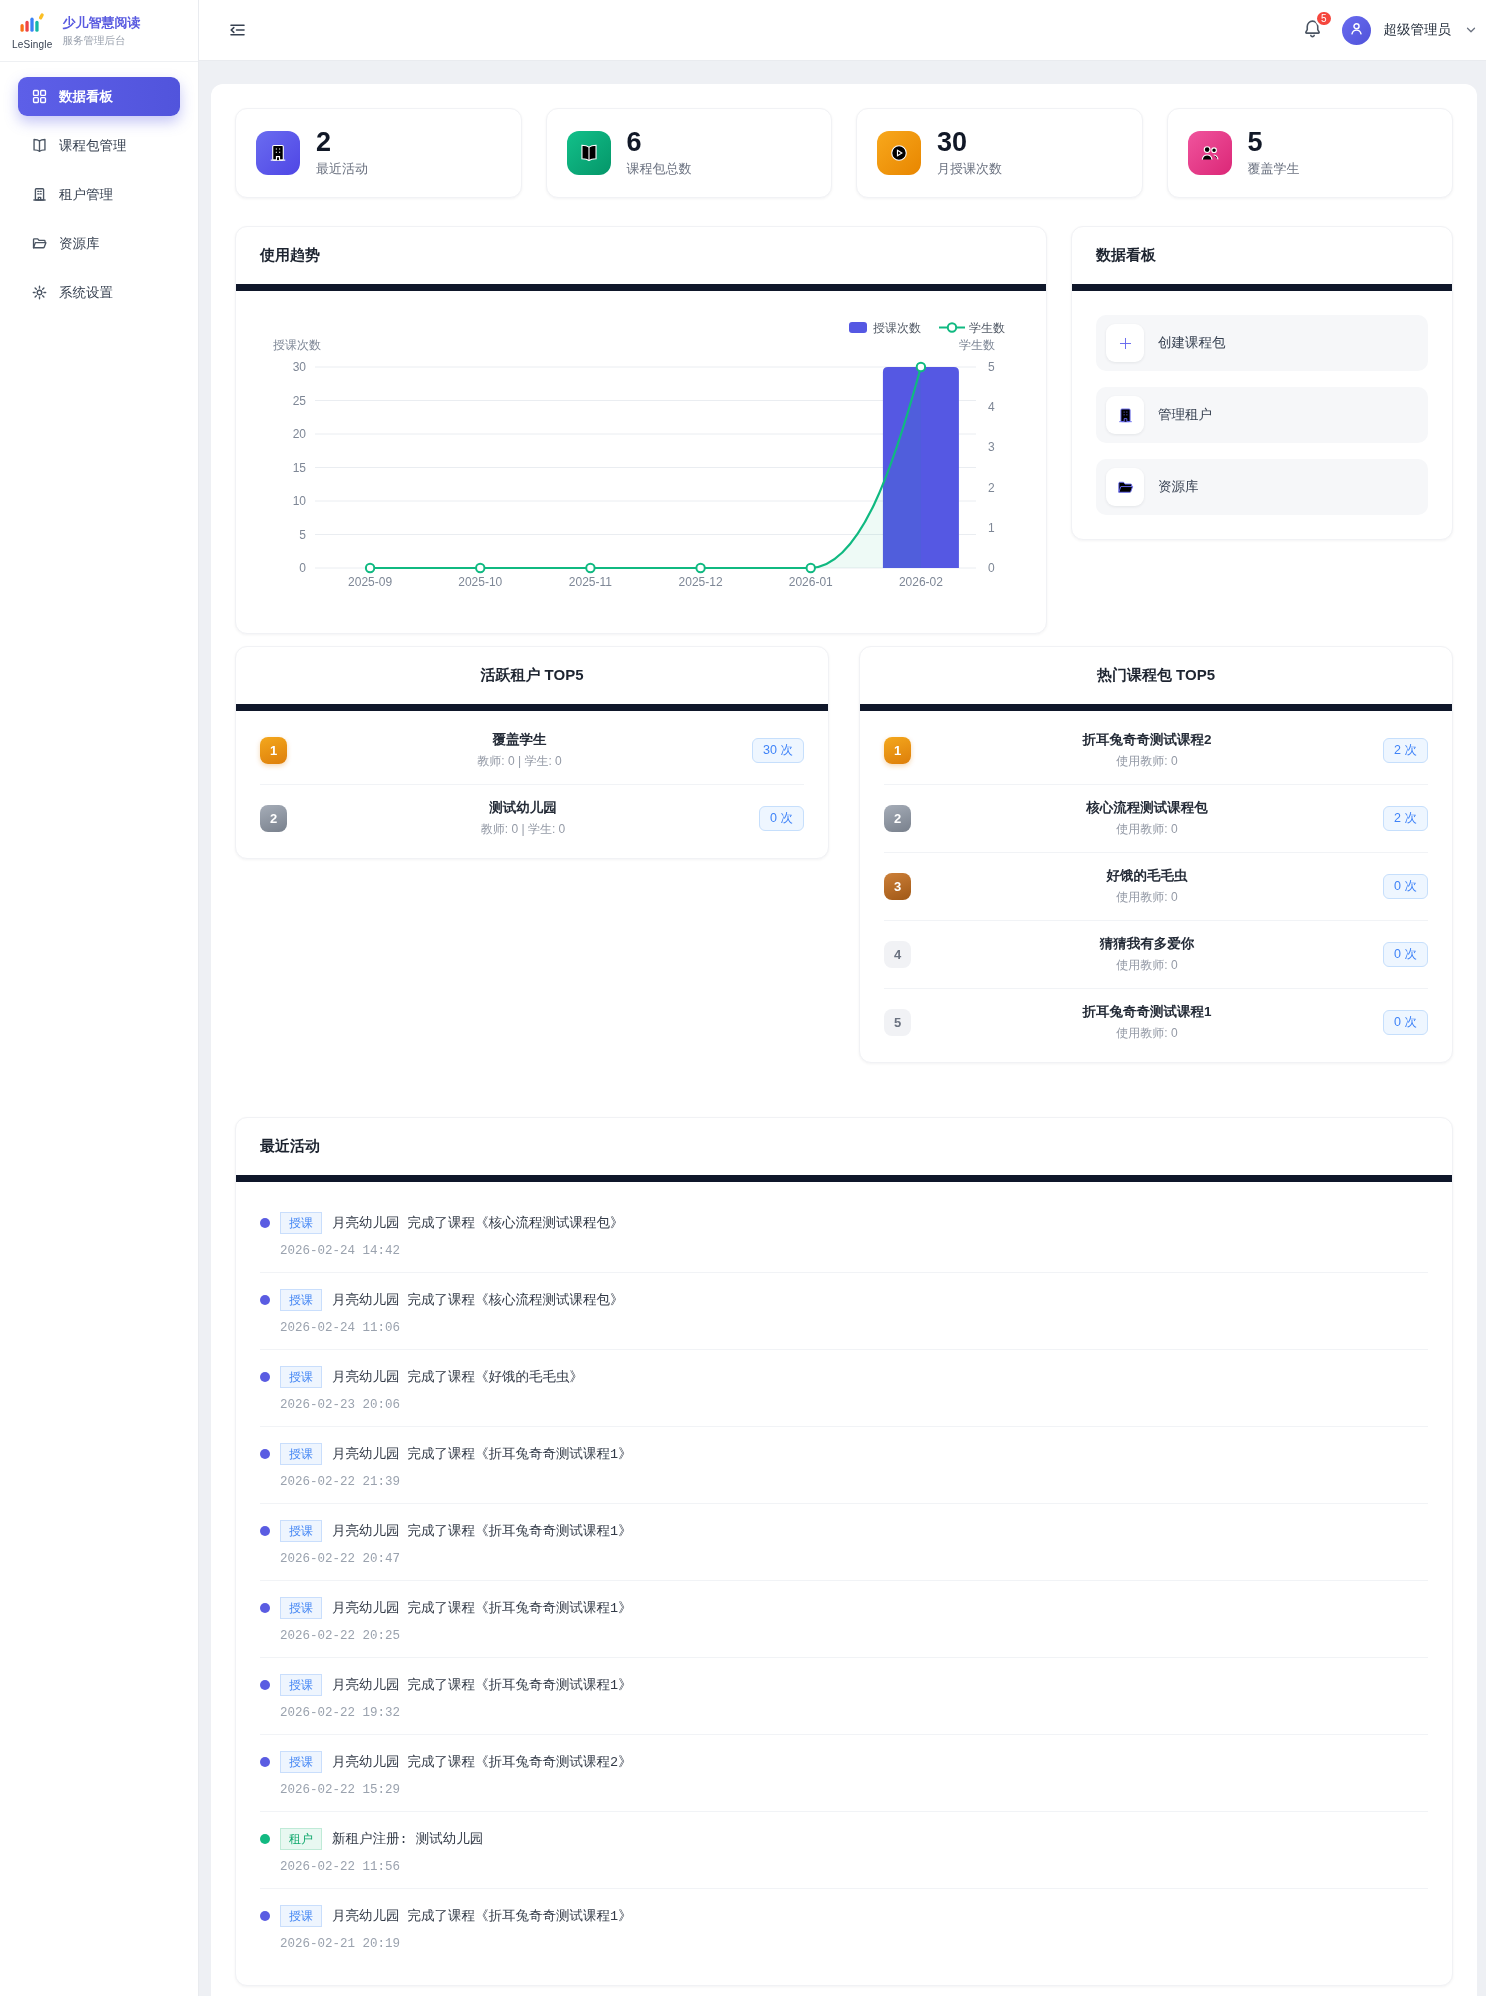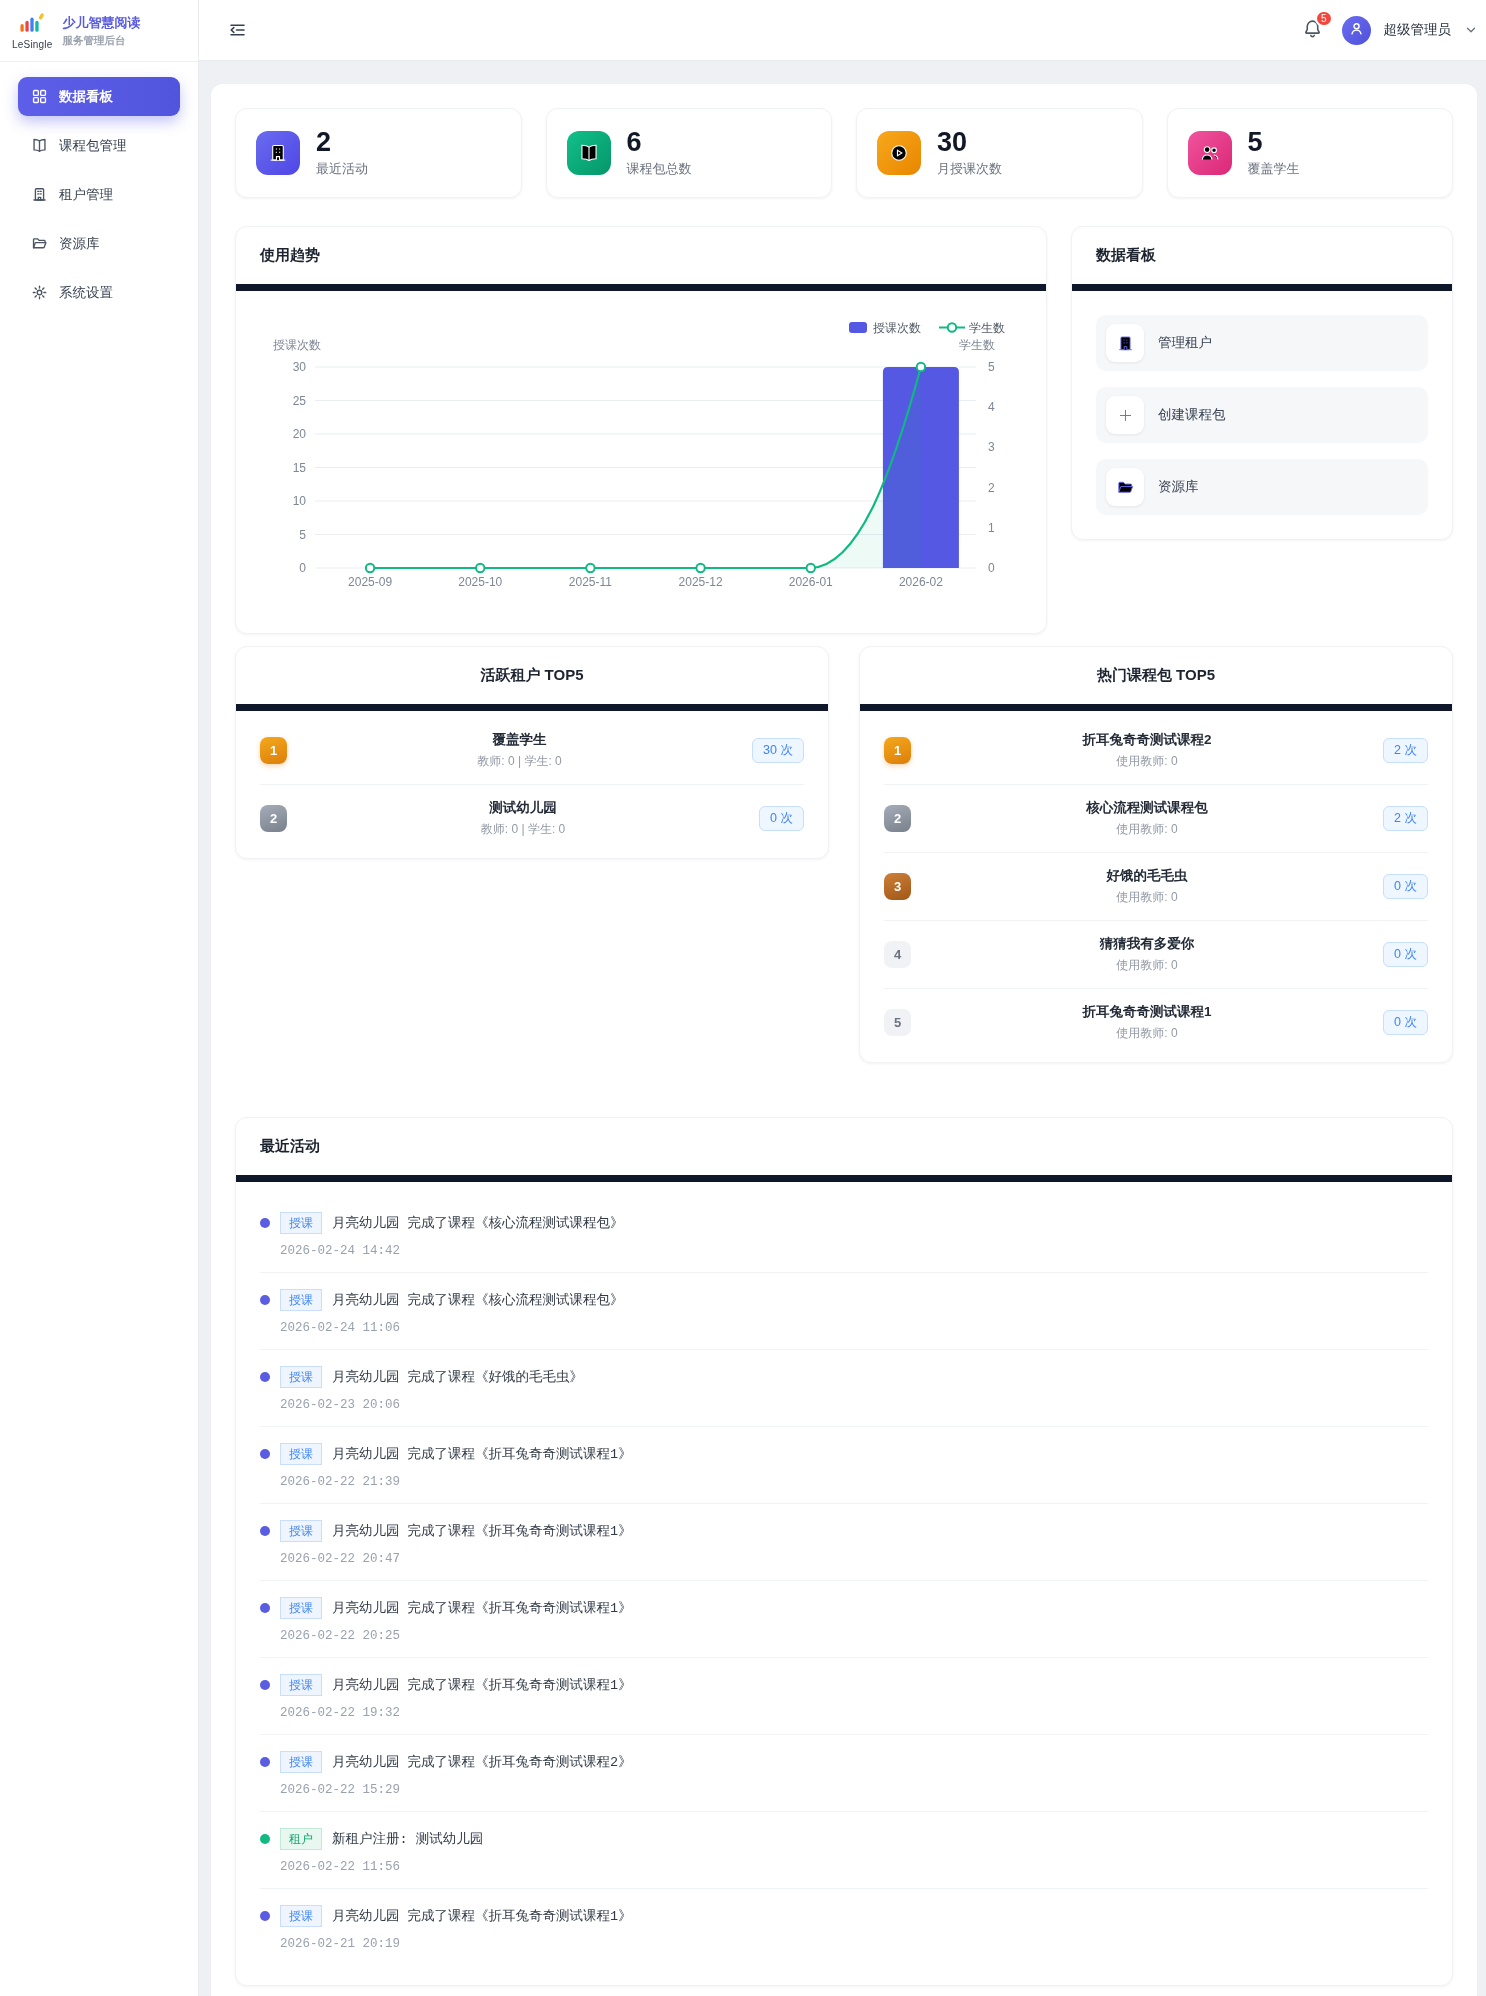--- a/index.html
+++ b/index.html
@@ -6,21 +6,21 @@
   html,body { background:#eef0f4; font-family:"Liberation Sans","DejaVu Sans",sans-serif; color:#1f2937; }
   body { width:1486px; }
   .app { display:flex; width:1486px; min-height:1996px; align-items:stretch; }
 
   
   .sidebar { width:199px; flex-shrink:0; background:#fff; border-right:1px solid #e9ebef; }
   .logo-block { height:62px; border-bottom:1px solid #eef0f3; display:flex; align-items:center; gap:10px; padding:0 12px; }
   .logo-mark { display:flex; flex-direction:column; align-items:center; }
   .logo-text { font-size:10px; color:#374151; margin-top:1px; letter-spacing:.2px; }
   .app-title { color:#585ae0; font-weight:bold; font-size:13px; }
-  .app-subtitle { color:#9ca3af; font-size:10.5px; margin-top:2px;font-weight:bold; }
+  .app-subtitle { color:#9ca3af; font-size:10.5px; margin-top:2px; }
   .menu { padding:15px 18px; }
   .menu-item { display:flex; align-items:center; gap:11px; height:39px; border-radius:9px; padding:0 13px; margin-bottom:10px; font-size:13.5px; color:#374151; cursor:pointer; }
   .menu-item .icn svg { stroke:#4b5563; }
   .menu-item.active { background:linear-gradient(90deg,#5d5fe8,#5154dc); color:#fff; font-weight:bold; box-shadow:0 6px 14px rgba(90,92,228,.35); }
   .menu-item.active .icn svg { stroke:#fff; }
 
   
   .main { flex:1; display:flex; flex-direction:column; }
   .topbar { height:61px; background:#fff; border-bottom:1px solid #e9ebef; display:flex; align-items:center; justify-content:space-between; padding:0 24px 0 28px; }
   .collapse-btn { cursor:pointer; display:flex; color:#374151; }
@@ -312,35 +312,35 @@
                   <text x="709" y="19" text-anchor="start" class="legend-txt">学生数</text>
                 </svg>
             </div>
           </div>
           <div class="card">
             <div class="card-title">数据看板</div>
             <div class="quick-body" id="quick-items">
                 <div class="quick-item">
                   <span class="quick-icon">
                     <svg viewBox="0 0 20 20">
+                      <path d="M10 4.2v11.6M4.2 10h11.6"></path>
+                    </svg>
+                  </span>
+                  <span class="quick-label">创建课程包</span>
+                </div>
+                <div class="quick-item">
+                  <span class="quick-icon">
+                    <svg viewBox="0 0 20 20">
                       <rect x="5.2" y="3.2" width="9.6" height="13.3" rx="1"></rect>
                       <path d="M3.4 16.5h13.2"></path>
                       <path d="M8 6.4h1.1M10.9 6.4H12M8 9.3h1.1M10.9 9.3H12"></path>
                       <path d="M8.6 16.5v-3.2h2.8v3.2"></path>
                     </svg>
                   </span>
                   <span class="quick-label">管理租户</span>
-                </div>
-                <div class="quick-item">
-                  <span class="quick-icon">
-                    <svg viewBox="0 0 20 20">
-                      <path d="M10 4.2v11.6M4.2 10h11.6"></path>
-                    </svg>
-                  </span>
-                  <span class="quick-label">创建课程包</span>
                 </div>
                 <div class="quick-item">
                   <span class="quick-icon">
                     <svg viewBox="0 0 20 20">
                       <path d="M3 15V5.4c0-.5.4-.9.9-.9h4l1.5 1.9h6.2c.5 0 .9.4.9.9v1.2"></path>
                       <path d="M3 15l2.1-6h12.4l-2 5.4c-.2.4-.5.6-.9.6H3z"></path>
                     </svg>
                   </span>
                   <span class="quick-label">资源库</span>
                 </div>

